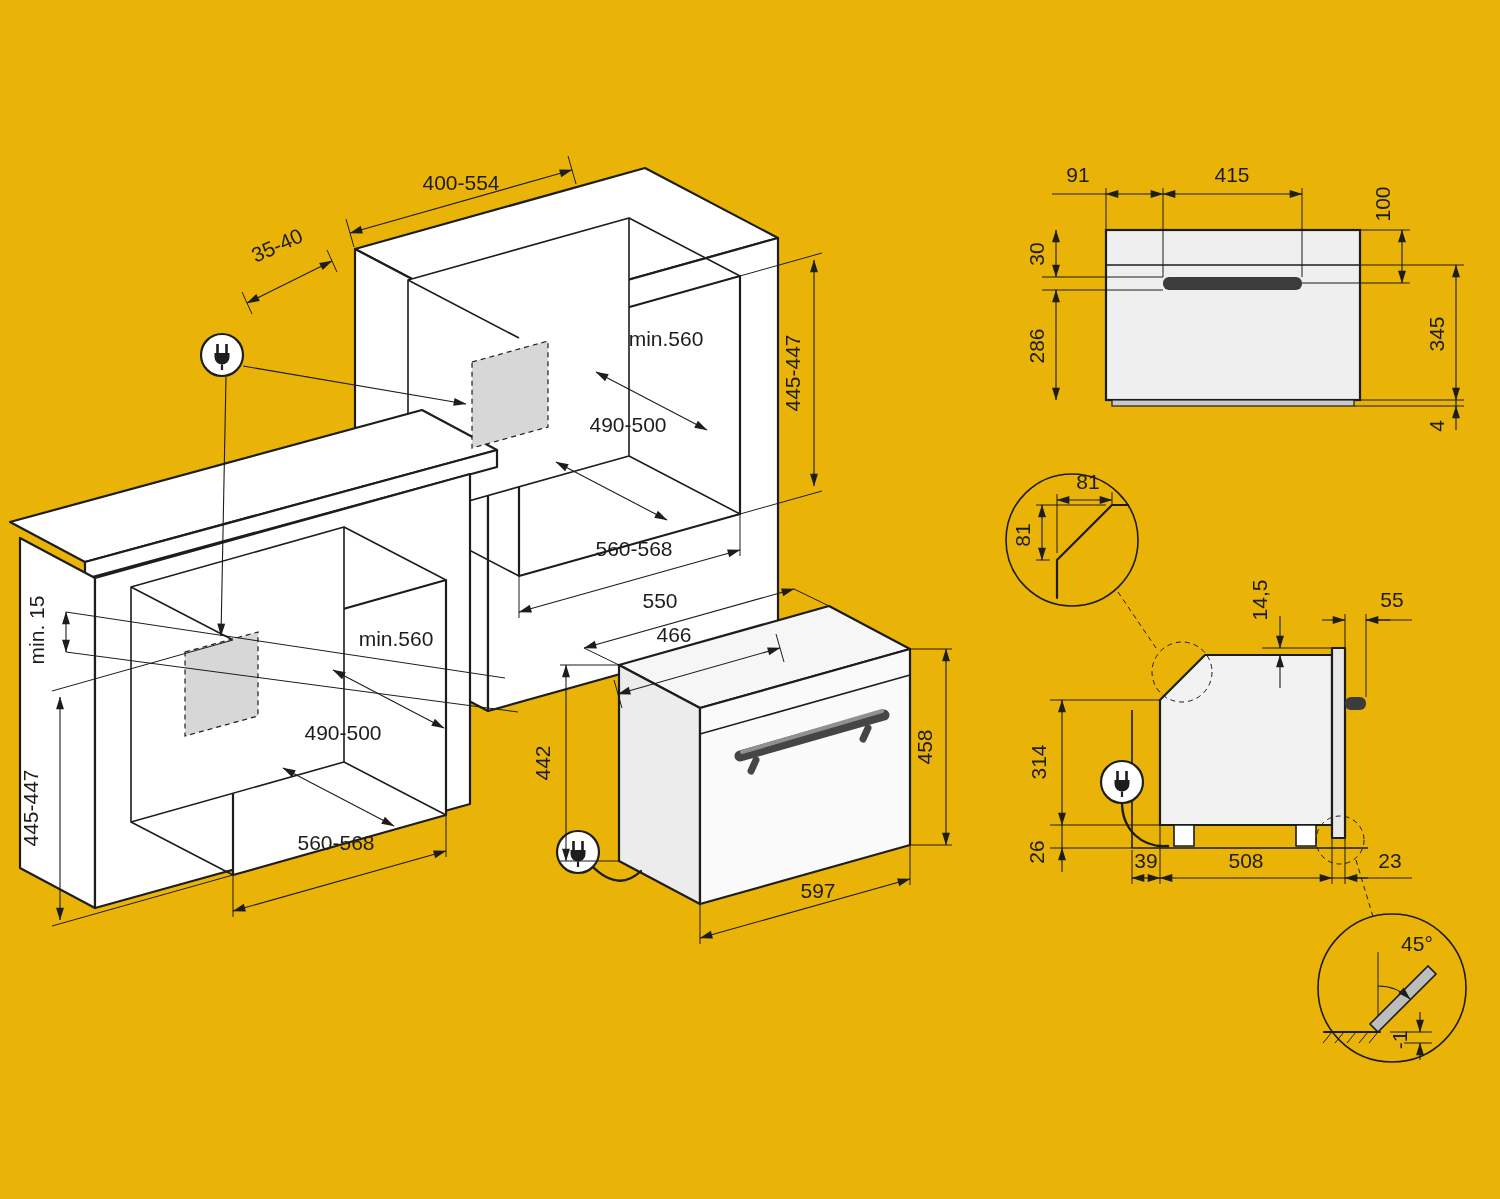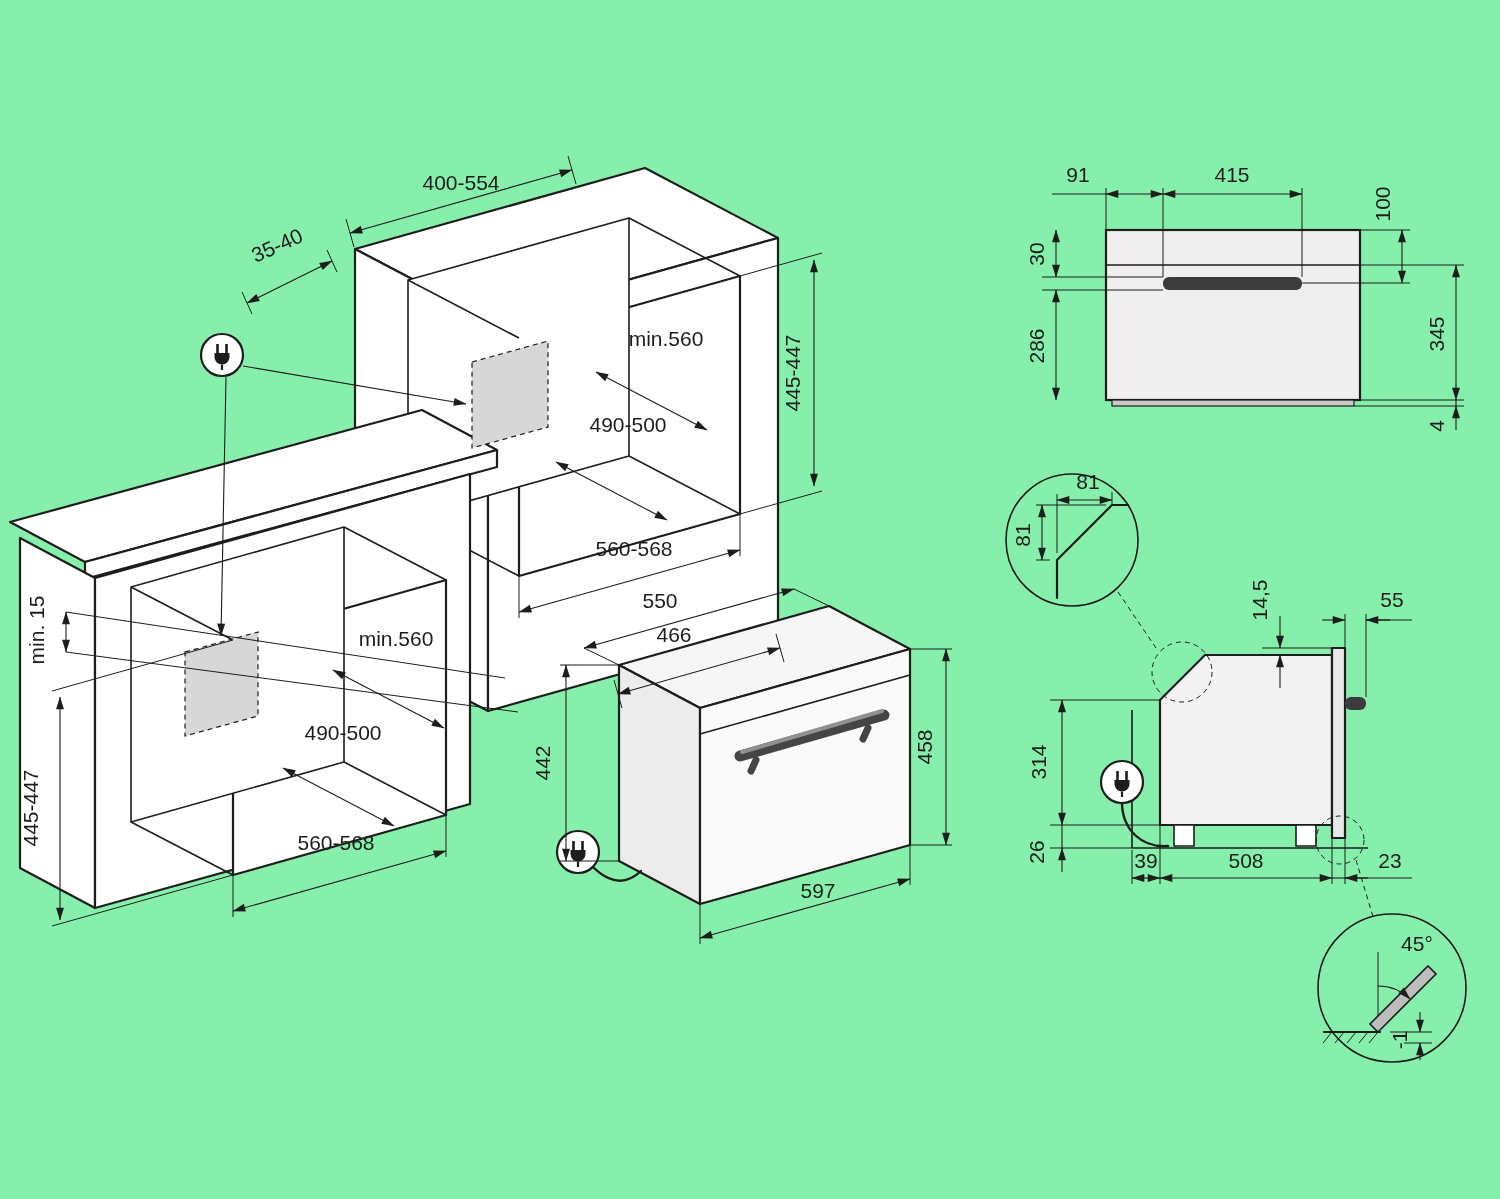--- a/index.html
+++ b/index.html
@@ -1,16 +1,16 @@
 <!DOCTYPE html>
 <html><head>
 <meta charset="utf-8">
 <style>
   html,body{margin:0;padding:0;background:#ffffff}
-  .stage{width:1500px;height:1199px;position:relative;font-family:"Liberation Sans",sans-serif;background:#86efac}
+  .stage{width:1500px;height:1199px;position:relative;font-family:"Liberation Sans",sans-serif;background:#eab308}
   svg{display:block}
   .ol{fill:#ffffff;stroke:#1d1d1b;stroke-width:2.2;stroke-linejoin:round}
   .ol2{fill:#ffffff;stroke:#1d1d1b;stroke-width:1.6;stroke-linejoin:round}
   .ln2{fill:none;stroke:#1d1d1b;stroke-width:2.2;stroke-linejoin:round;stroke-linecap:round}
   .olthin{fill:none;stroke:#1d1d1b;stroke-width:1.6;stroke-linejoin:round}
   .thin{fill:none;stroke:#1d1d1b;stroke-width:1}
   .dimln{fill:none;stroke:#1d1d1b;stroke-width:1.1}
   .dash{stroke-dasharray:5 4}
   .circ{fill:none;stroke:#1d1d1b;stroke-width:1.6}
   .panel{fill:#d7d7d7;stroke:#1d1d1b;stroke-width:1.2;stroke-dasharray:5 4}

